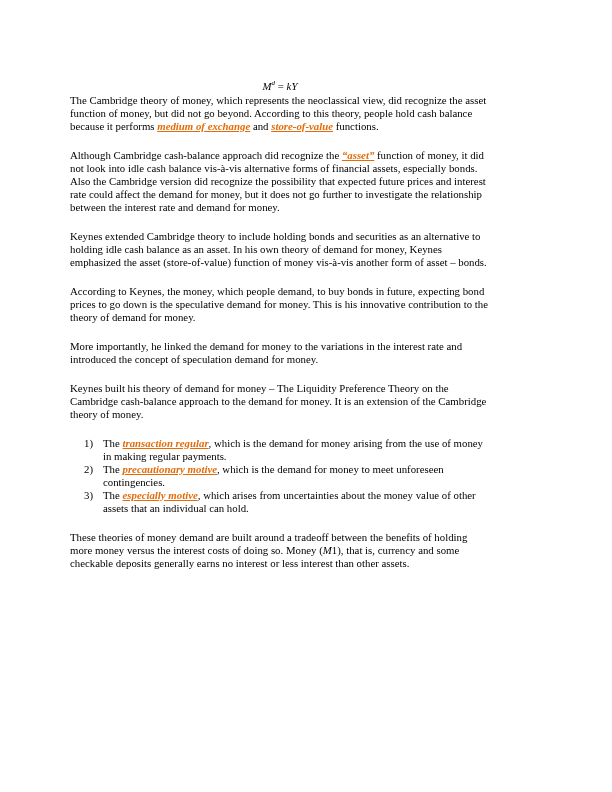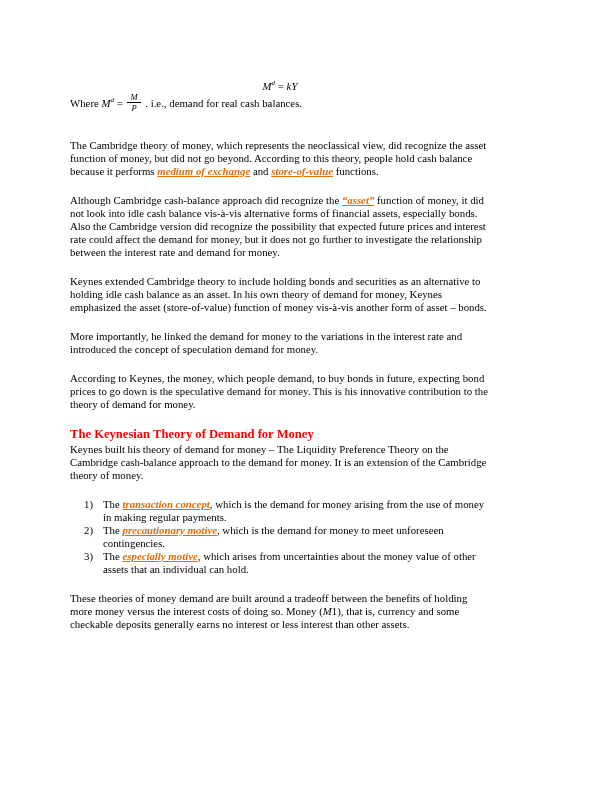--- a/index.html
+++ b/index.html
@@ -82,41 +82,39 @@
   }
   .list-text { flex: 1; }
 </style>
 </head>
 <body>
 
 <div class="page">
 
   <div class="formula-line"><span class="i">M</span><span class="supi">d</span><span> = </span><span class="i">kY</span></div>
 
-  <div class="para where-line"><span>Where </span><span class="i">M</span><span class="supi">d</span><span> = </span><span class="frac"><span class="num">M</span><span class="den">P</span></span><span> . i.e., demand for real cash balances.</span></div>
 
   <div class="para"><span>The Cambridge theory of money, which represents the neoclassical view, did recognize the asset function of money, but did not go beyond. According to this theory, people hold cash balance because it performs </span><span class="link">medium of exchange</span><span> and </span><span class="link">store-of-value</span><span> functions.</span></div>
 
   <div class="para"><span>Although Cambridge cash-balance approach did recognize the </span><span class="link">“asset”</span><span> function of money, it did not look into idle cash balance vis-à-vis alternative forms of financial assets, especially bonds. Also the Cambridge version did recognize the possibility that expected future prices and interest rate could affect the demand for money, but it does not go further to investigate the relationship between the interest rate and demand for money.</span></div>
 
   <div class="para"><span>Keynes extended Cambridge theory to include holding bonds and securities as an alternative to holding idle cash balance as an asset. In his own theory of demand for money, Keynes emphasized the asset (store-of-value) function of money vis-à-vis another form of asset – bonds.</span></div>
 
+  <div class="para"><span>According to Keynes, the money, which people demand, to buy bonds in future, expecting bond prices to go down is the speculative demand for money. This is his innovative contribution to the theory of demand for money.</span></div>
+
   <div class="para"><span>More importantly, he linked the demand for money to the variations in the interest rate and introduced the concept of speculation demand for money.</span></div>
 
-  <div class="para"><span>According to Keynes, the money, which people demand, to buy bonds in future, expecting bond prices to go down is the speculative demand for money. This is his innovative contribution to the theory of demand for money.</span></div>
-
-  <h2 class="heading">The Keynesian Theory of Demand for Money</h2>
 
   <div class="para"><span>Keynes built his theory of demand for money – The Liquidity Preference Theory on the Cambridge cash-balance approach to the demand for money. It is an extension of the Cambridge theory of money.</span></div>
 
 
   <div class="list">
     <div class="list-item">
       <span class="list-marker">1)</span>
-      <span class="list-text"><span>The </span><span class="link">transaction concept</span><span>, which is the demand for money arising from the use of money in making regular payments.</span></span>
+      <span class="list-text"><span>The </span><span class="link">transaction regular</span><span>, which is the demand for money arising from the use of money in making regular payments.</span></span>
     </div>
     <div class="list-item">
       <span class="list-marker">2)</span>
       <span class="list-text"><span>The </span><span class="link">precautionary motive</span><span>, which is the demand for money to meet unforeseen contingencies.</span></span>
     </div>
     <div class="list-item">
       <span class="list-marker">3)</span>
       <span class="list-text"><span>The </span><span class="link">especially motive</span><span>, which arises from uncertainties about the money value of other assets that an individual can hold.</span></span>
     </div>
   </div>

